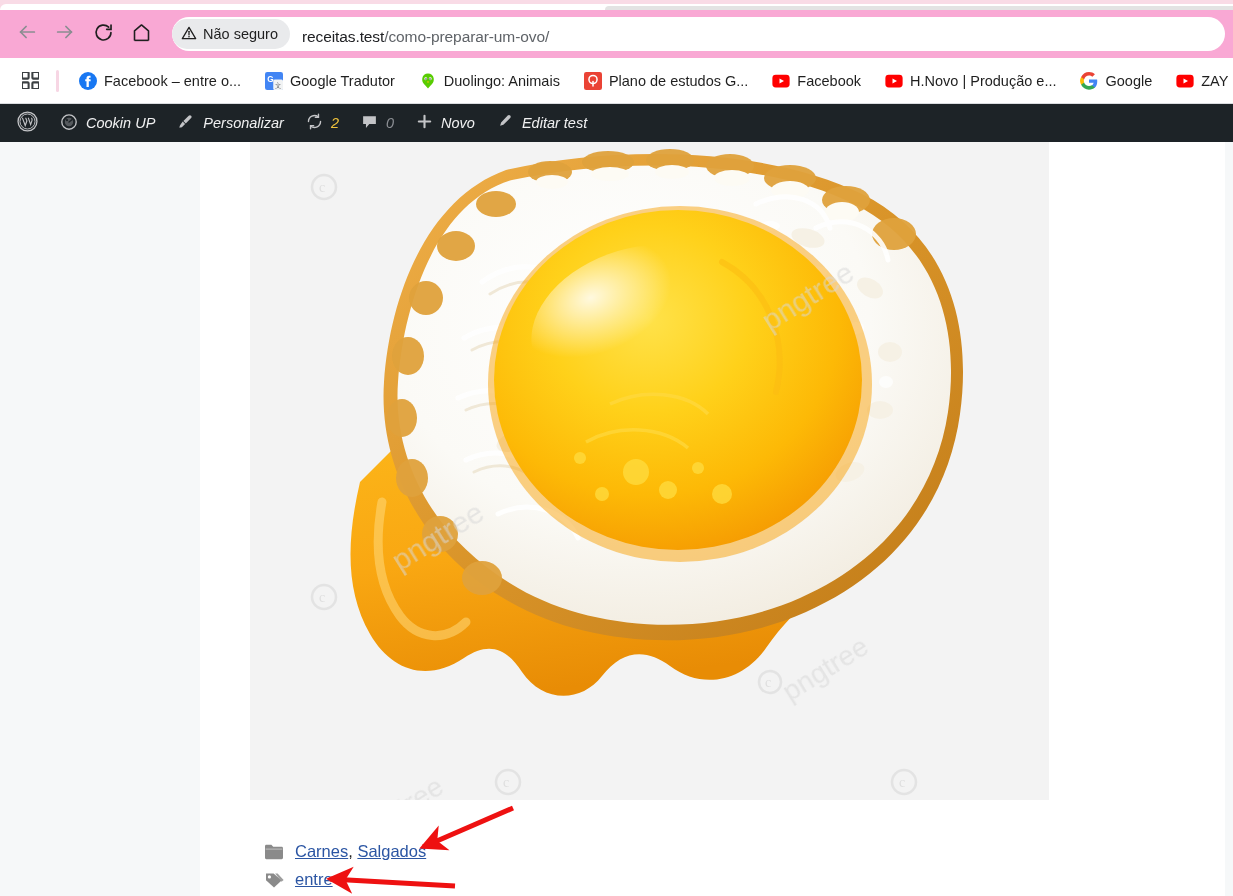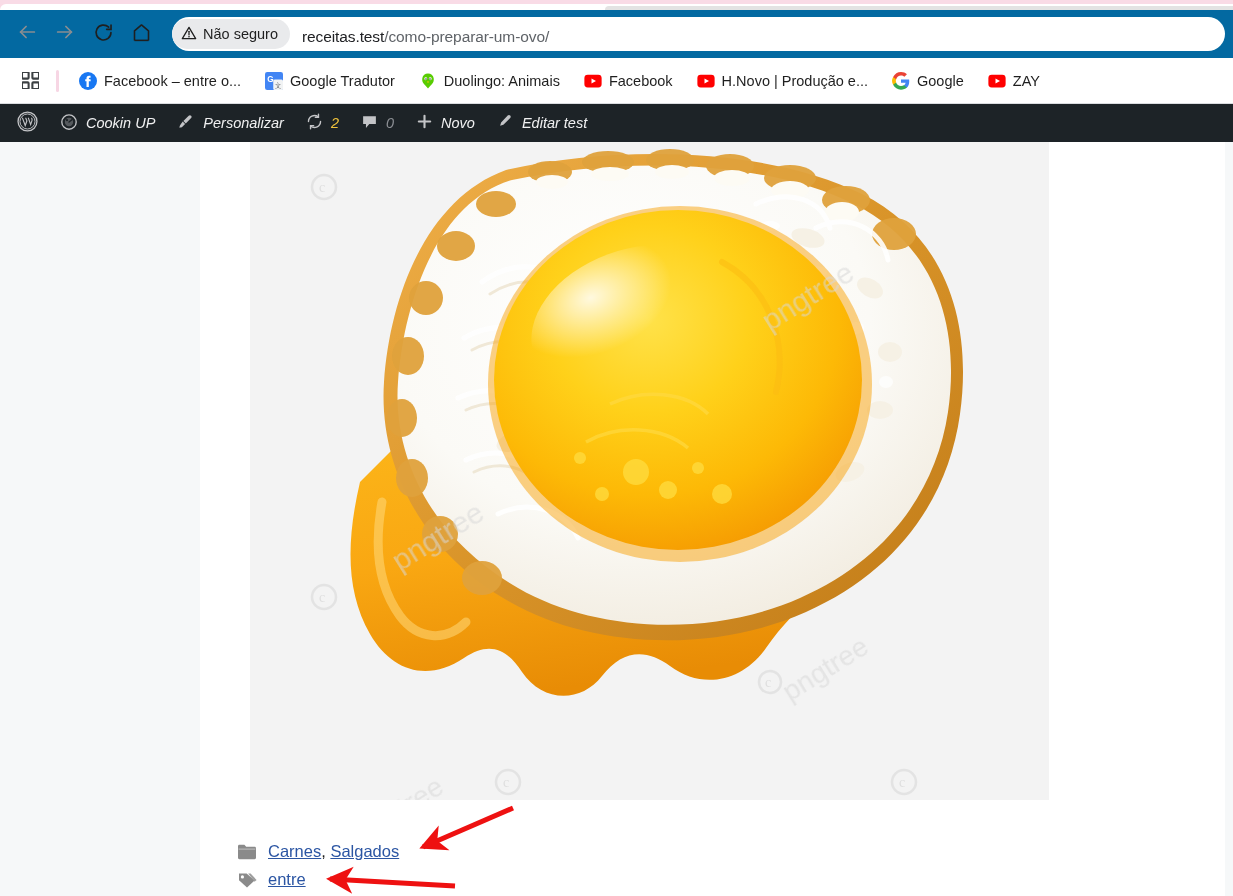--- a/index.html
+++ b/index.html
@@ -28,21 +28,21 @@
   .tabstrip-gray {
     position: absolute;
     left: 605px; top: 6px;
     right: 0; height: 4px;
     background: #e3e3e3;
     border-top-left-radius: 8px;
   }
 
   .toolbar {
     height: 48px;
-    background: #0369a1;
+    background: #f9a8d4;
     display: flex;
     align-items: center;
     padding: 0 8px;
     gap: 0;
   }
   .navbtn {
     width: 38px; height: 38px;
     display: flex; align-items: center; justify-content: center;
     border-radius: 50%;
     cursor: pointer;
@@ -173,21 +173,21 @@
     background: #f3f3f3;
     overflow: hidden;
   }
   .eggwrap {
     position: absolute;
     left: 0; top: 0; right: 0; bottom: 0;
   }
 
   .taxrow {
     position: absolute;
-    left: 37px;
+    left: 64px;
     display: flex;
     align-items: center;
     gap: 11px;
     font-size: 16.5px;
   }
   .taxrow.cats { top: 700px; }
   .taxrow.tags { top: 728px; }
   .tax-icon { width: 20px; height: 18px; flex: none; }
   .tax-links { color: #1b1b1b; }
   .tax-links a {
@@ -303,20 +303,30 @@
           <circle cx="9" cy="9" r="1.9" fill="#fff"></circle>
             <circle cx="15" cy="9" r="1.9" fill="#fff"></circle>
           <circle cx="9.3" cy="9.2" r="1" fill="#1f1f1f"></circle>
             <circle cx="14.7" cy="9.2" r="1" fill="#1f1f1f"></circle>
           <path d="M10.3 12.6h3.4l-1.7 2.2z" fill="#ffc800"></path>
         </svg>
       </span>
       <span class="bm-label">Duolingo: Animais</span>
     </div>
 
+    <div class="bm">
+      <span>
+        <svg class="favicon" viewBox="0 0 24 24">
+          <rect x="0" y="0" width="24" height="24" rx="3" fill="#ea4335"></rect>
+          <circle cx="12" cy="10" r="5.4" fill="none" stroke="#fff" stroke-width="2"></circle>
+          <path d="M12 12.5v6" stroke="#fff" stroke-width="2" stroke-linecap="round"></path>
+        </svg>
+      </span>
+      <span class="bm-label">Plano de estudos G...</span>
+    </div>
 
     <div class="bm">
       <span>
         <svg class="favicon" viewBox="0 0 24 24">
           <rect x="0.5" y="3.5" width="23" height="17" rx="4.5" fill="#ff0000"></rect>
           <path d="M10 8.6l6 3.4-6 3.4z" fill="#fff"></path>
         </svg>
       </span>
       <span class="bm-label">Facebook</span>
     </div>

